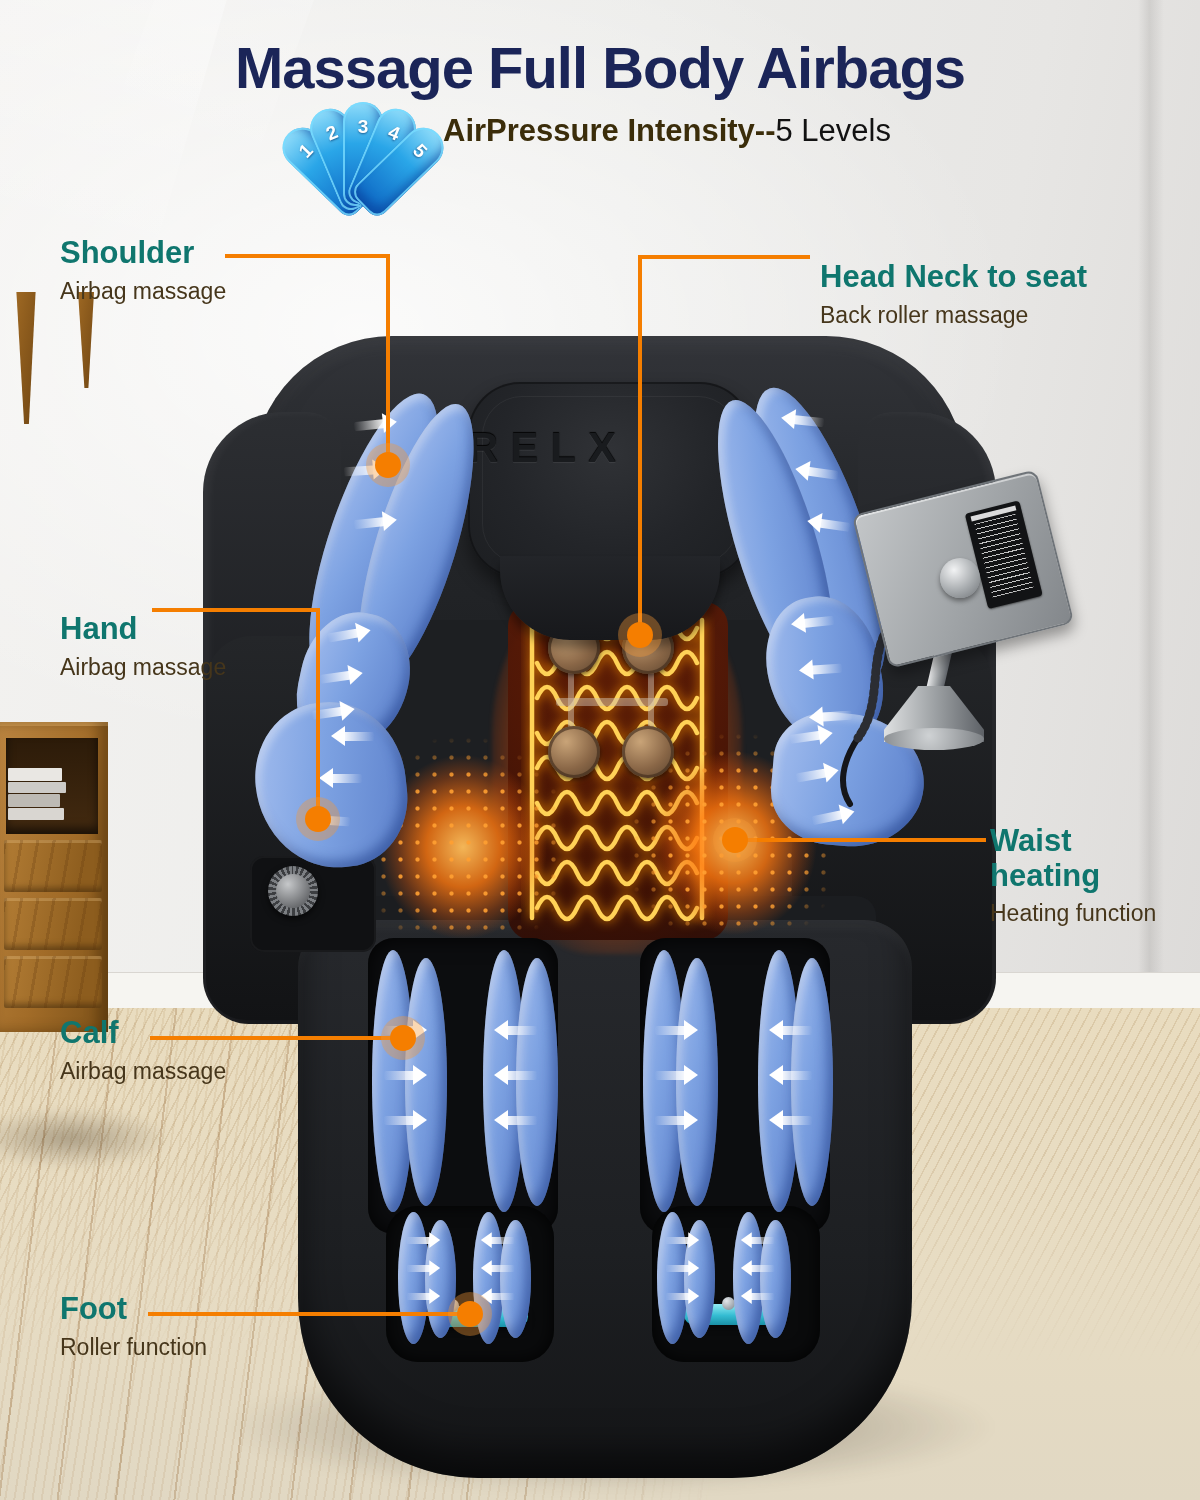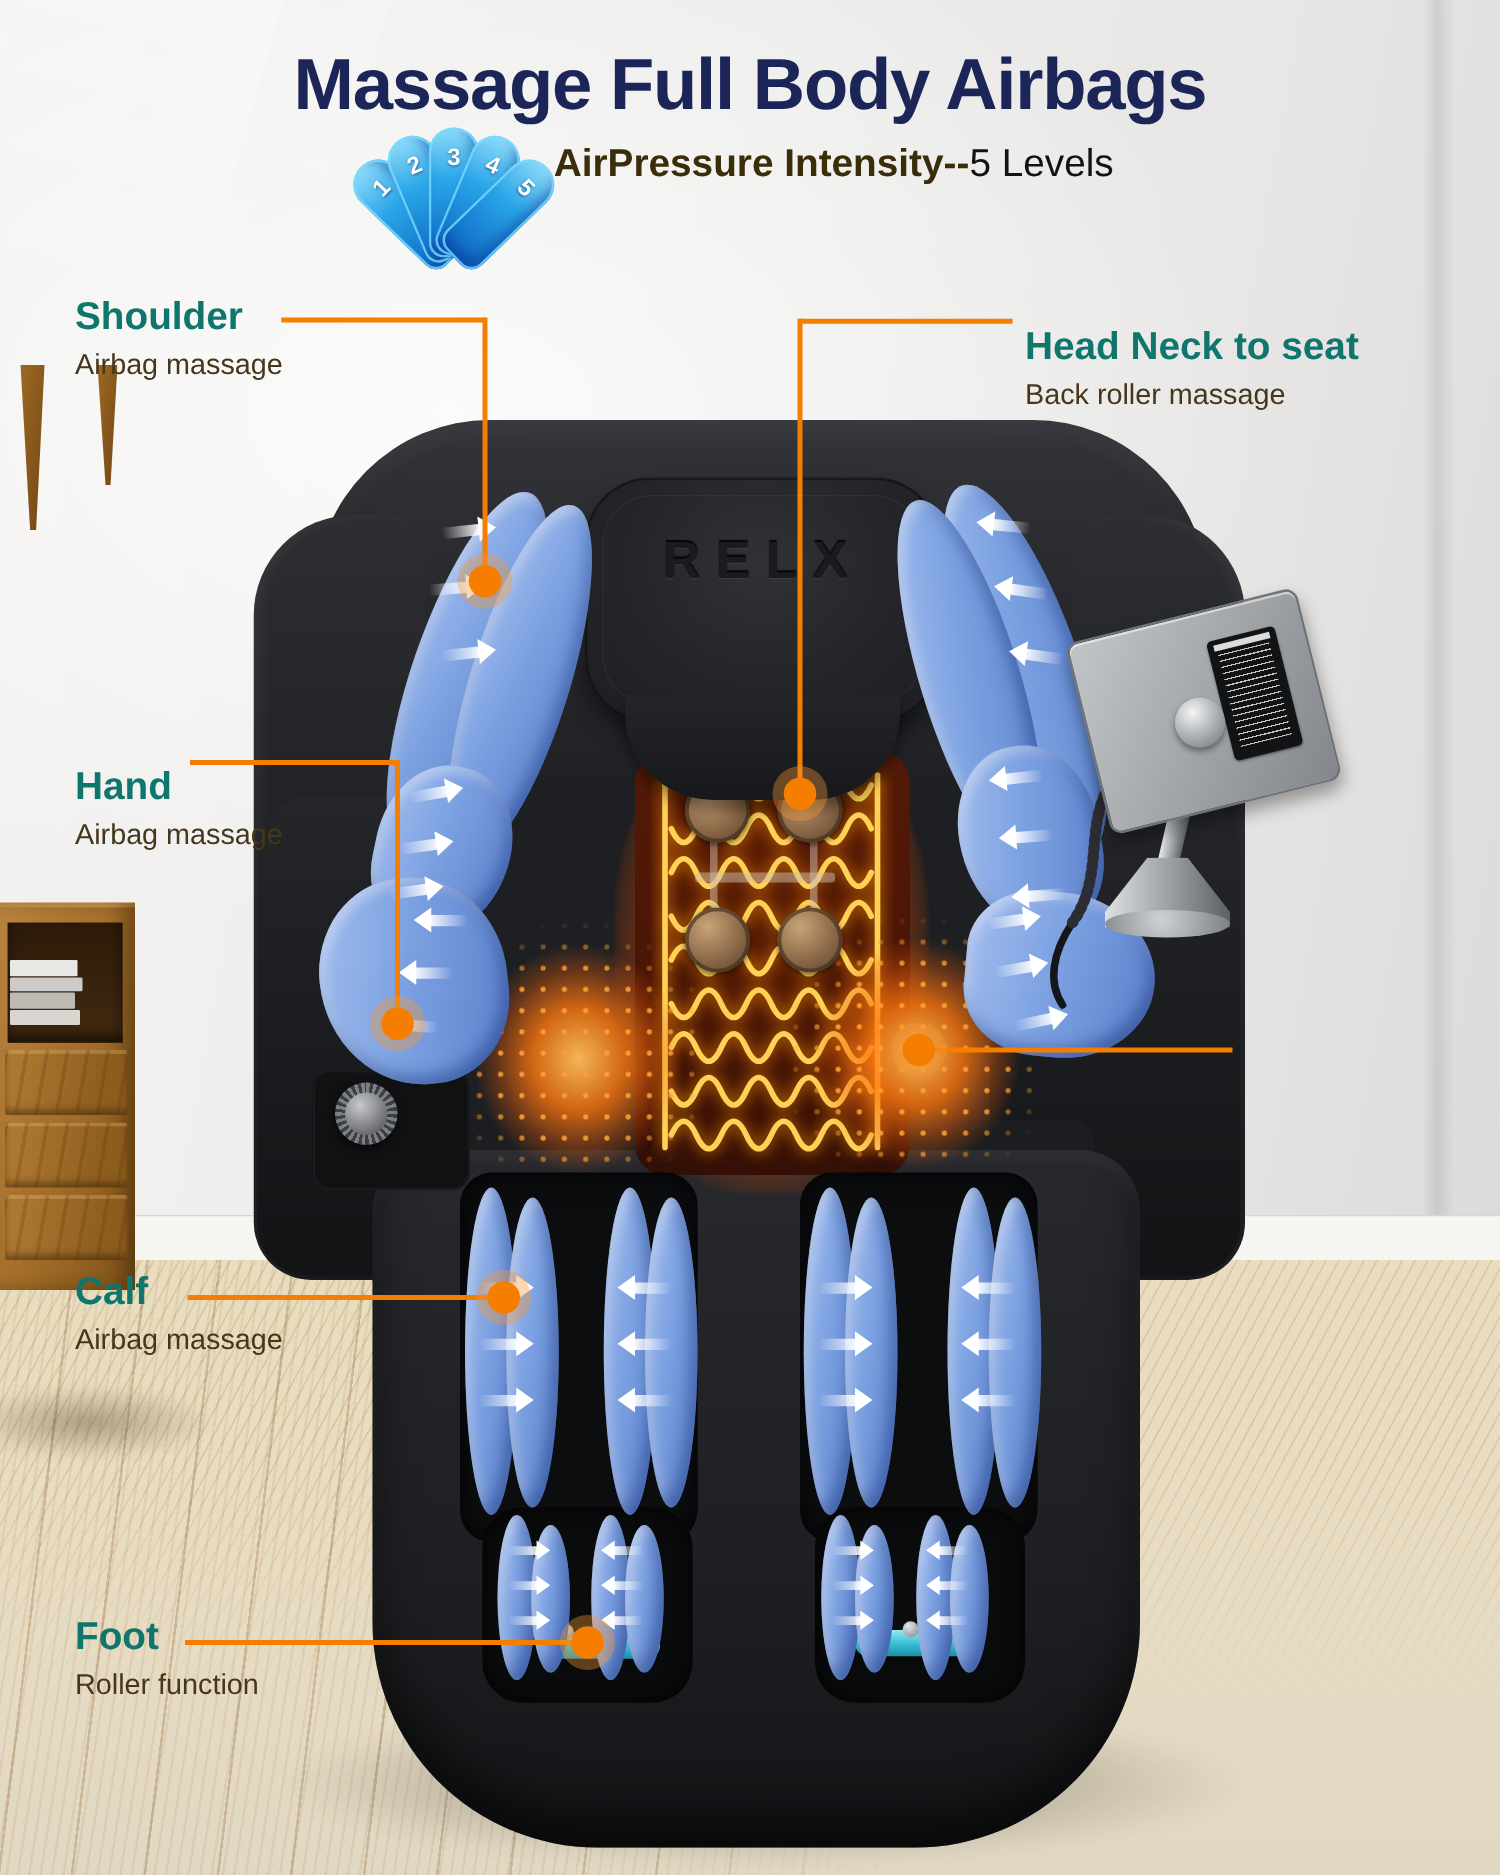--- a/index.html
+++ b/index.html
@@ -64,21 +64,21 @@
   .arm.left{left:206px;width:168px;border-radius:46px 30px 26px 40px;}
   .arm.right{left:792px;width:200px;border-radius:30px 46px 40px 26px;}
   .arm-pocket{position:absolute;left:250px;top:856px;width:126px;height:96px;border-radius:14px;background:#101113;
     box-shadow:inset 0 0 0 2px rgba(255,255,255,.04);}
   .headrest{position:absolute;left:468px;top:382px;width:284px;height:196px;border-radius:52px;
     background:radial-gradient(ellipse at 50% 35%,#303236 0%,#232529 55%,#1c1e21 100%);
     box-shadow:0 10px 18px rgba(0,0,0,.45), inset 0 0 0 2px rgba(0,0,0,.35);}
   .headrest:after{content:"";position:absolute;inset:14px;border-radius:40px;border:1px solid rgba(255,255,255,.05);}
   .head-flap{position:absolute;left:500px;top:556px;width:220px;height:84px;border-radius:0 0 70px 70px;
     background:linear-gradient(180deg,#232529,#17181b);box-shadow:0 8px 10px rgba(0,0,0,.4);}
-  .relx{position:absolute;left:468px;top:424px;width:284px;text-align:center;
+  .relx{position:absolute;left:468px;top:424px;width:284px;
     font-weight:bold;font-size:42px;letter-spacing:12px;color:#191b1e;
     text-shadow:0 -1px 1px rgba(0,0,0,.9),0 1px 1px rgba(255,255,255,.08);}
   .seat-band{position:absolute;left:340px;top:896px;width:536px;height:62px;border-radius:20px;background:#1b1d20;}
 
   
   .foot-shell{position:absolute;left:298px;top:920px;width:614px;height:558px;border-radius:48px 48px 180px 180px;
     background:linear-gradient(180deg,#27292d 0%,#1d1f22 60%,#141517 100%);
     box-shadow:inset 0 8px 12px rgba(255,255,255,.04), inset 0 -26px 36px rgba(0,0,0,.55);}
   .channel{position:absolute;top:938px;width:190px;height:296px;border-radius:26px;background:#0c0d0f;
     box-shadow:inset 0 0 22px rgba(0,0,0,.9);}
@@ -301,20 +301,24 @@
     <div class="co-s">Airbag massage</div>
   </div>
   <div class="co" style="left:820px;top:226px;margin-top:34px;">
     <div class="co-t">Head Neck to seat</div>
     <div class="co-s">Back roller massage</div>
   </div>
   <div class="co" style="left:60px;top:612px;">
     <div class="co-t">Hand</div>
     <div class="co-s">Airbag massage</div>
   </div>
+  <div class="co" style="left:990px;top:824px;width:180px;">
+    <div class="co-t">Waist heating</div>
+    <div class="co-s">Heating function</div>
+  </div>
   <div class="co" style="left:60px;top:1016px;">
     <div class="co-t">Calf</div>
     <div class="co-s">Airbag massage</div>
   </div>
   <div class="co" style="left:60px;top:1292px;">
     <div class="co-t">Foot</div>
     <div class="co-s">Roller function</div>
   </div>
 
   <div class="title">Massage Full Body Airbags</div>

